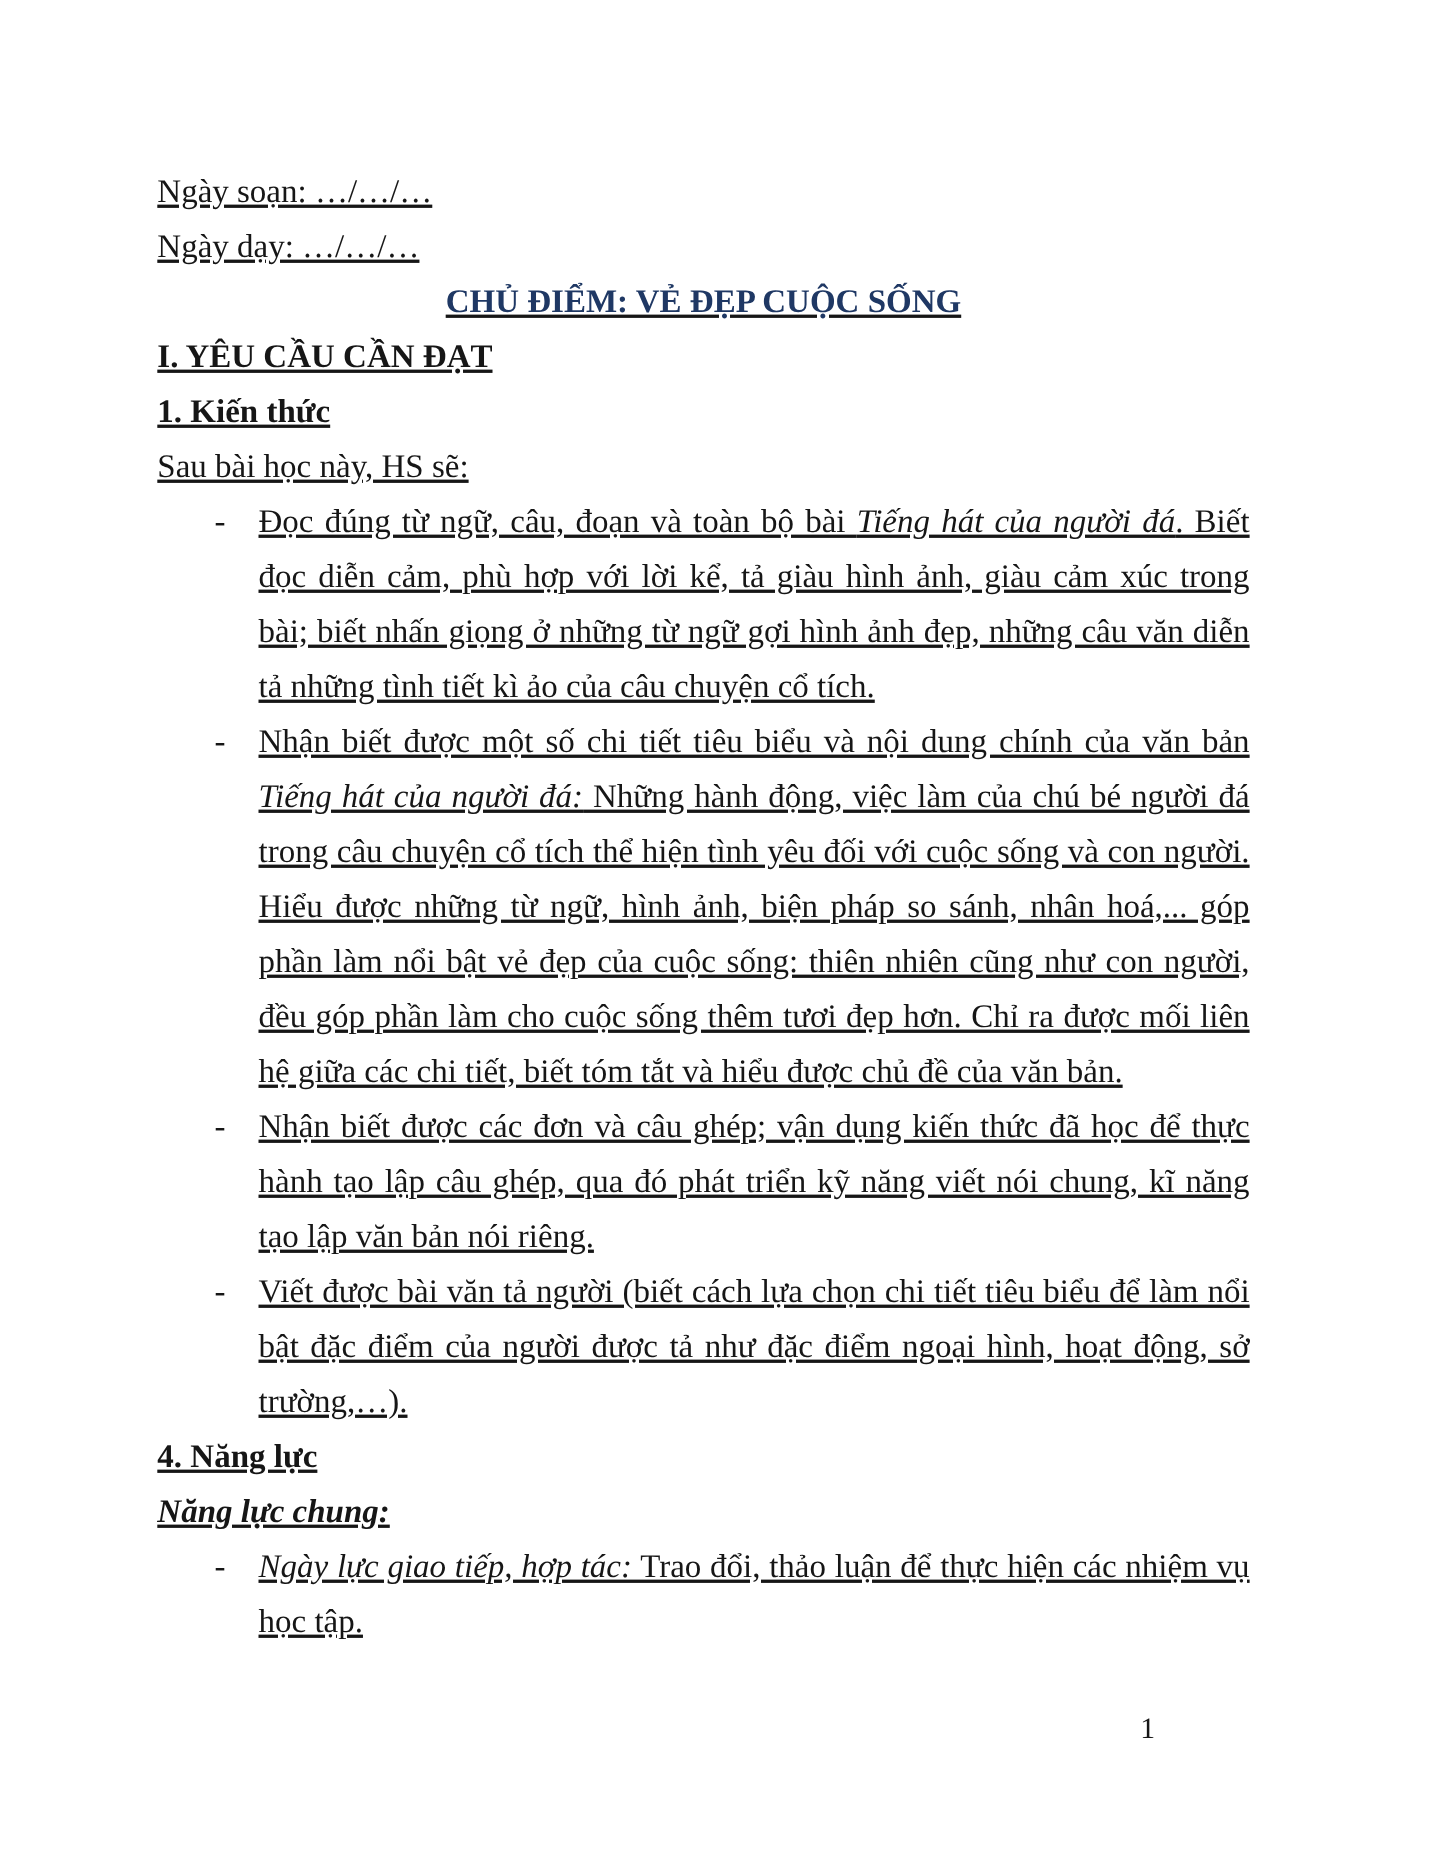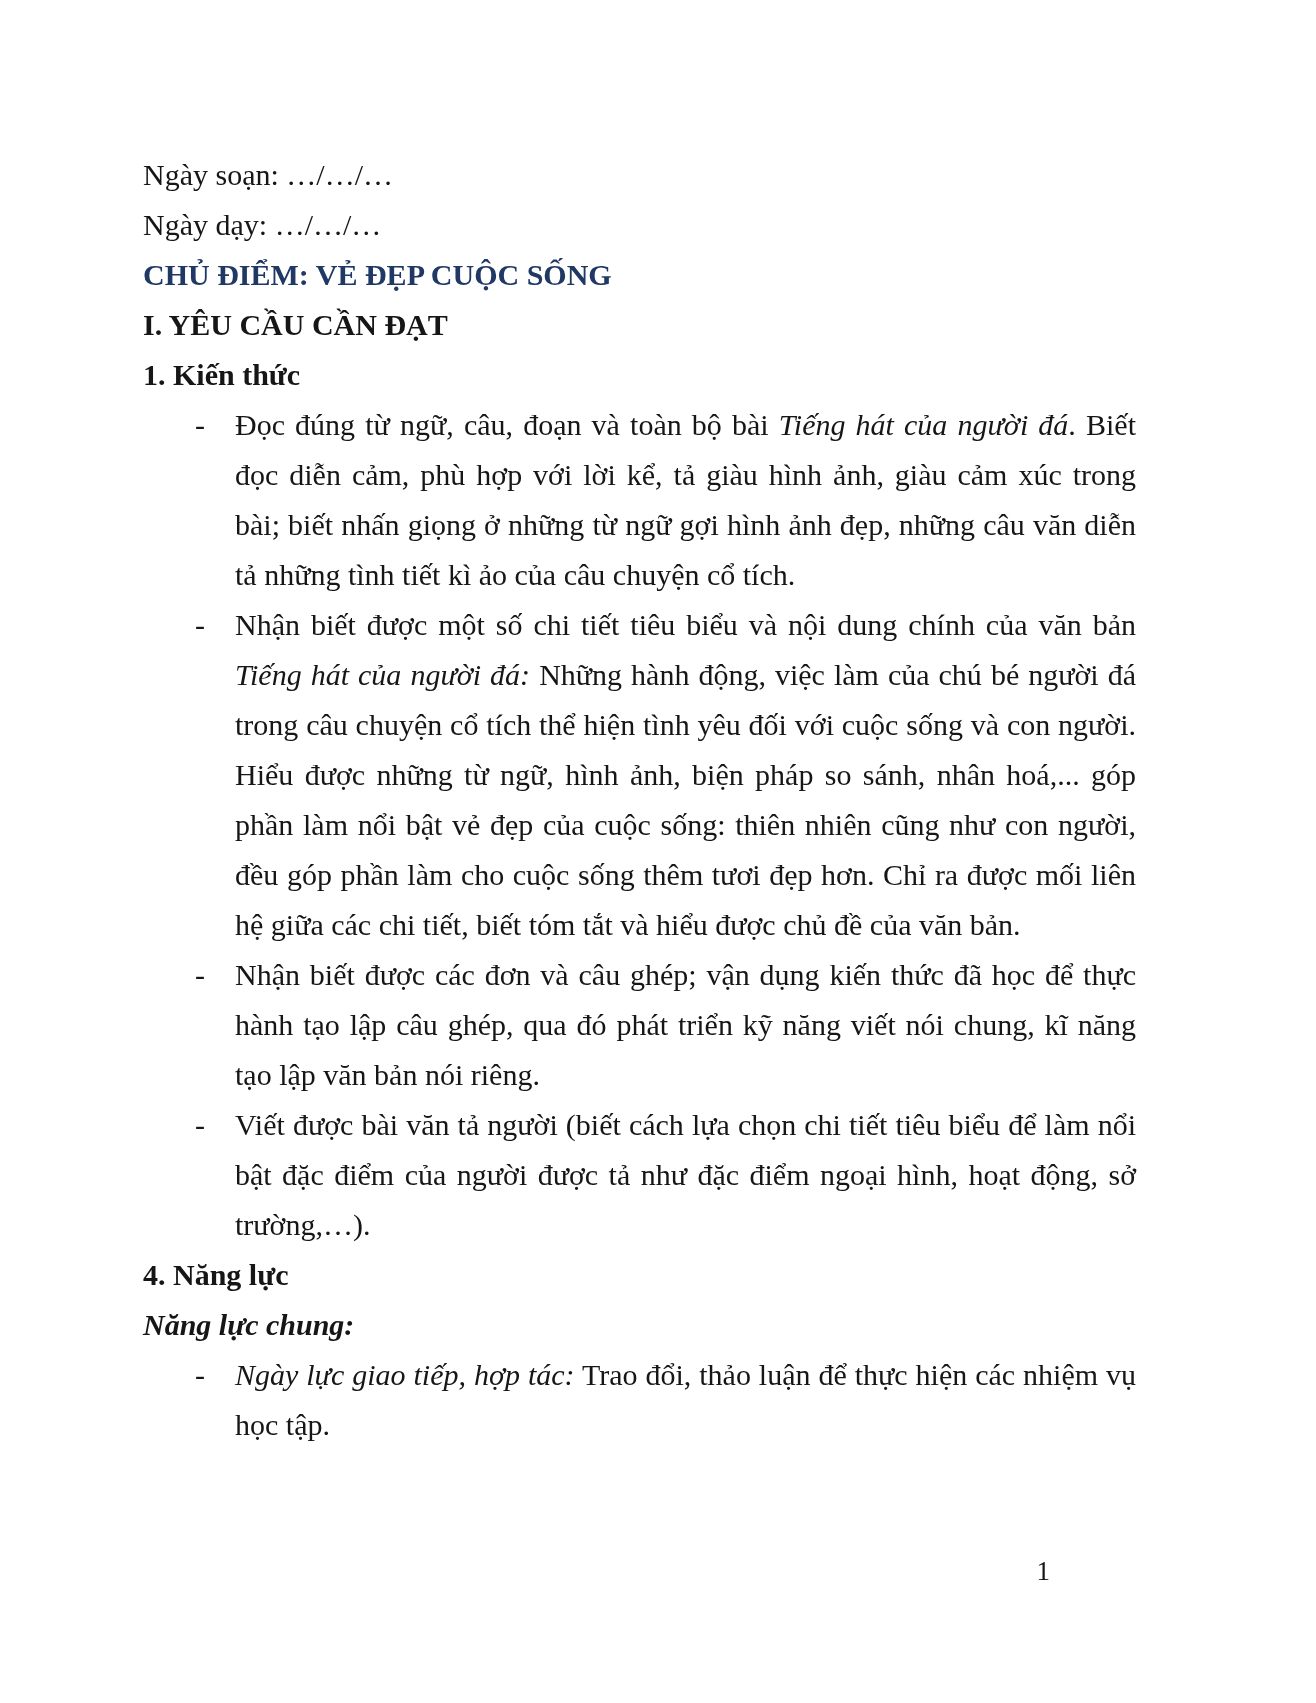--- a/index.html
+++ b/index.html
@@ -16,29 +16,30 @@
     line-height: 50px;
     color: #161616;
   }
   .page {
     position: relative;
     width: 1200px;
     height: 1703px;
     box-sizing: border-box;
     padding: 150px 64px 0 143px;
     background: #ffffff;
+    text-decoration: underline;
   }
   p, h1, h2, h3, h4, div {
     margin: 0;
     padding: 0;
     font-size: 30px;
     line-height: 50px;
     font-weight: normal;
   }
-  .center { }
+  .center { text-align: center; }
   .b  { font-weight: bold; }
   .it { font-style: italic; }
   .blue { color: var(--title-color, #1f3864); }
   .bullet {
     position: relative;
     padding-left: 92px;
     text-align: justify;
   }
   .bullet .marker {
     position: absolute;
@@ -60,20 +61,21 @@
 <div class="page">
 
   <p>Ngày soạn: …/…/…</p>
   <p>Ngày dạy: …/…/…</p>
 
   <h1 class="center b blue">CHỦ ĐIỂM: VẺ ĐẸP CUỘC SỐNG</h1>
 
   <h3 class="b">I. YÊU CẦU CẦN ĐẠT</h3>
 
   <h4 class="b">1. Kiến thức</h4>
+  <p>Sau bài học này, HS sẽ:</p>
 
   <div class="bullet">
     <span class="marker">-</span>
     <span class="runs"><span>Đọc đúng từ ngữ, câu, đoạn và toàn bộ bài </span><span class="it">Tiếng hát của người đá</span><span>. Biết đọc diễn cảm, phù hợp với lời kể, tả giàu hình ảnh, giàu cảm xúc trong bài; biết nhấn giọng ở những từ ngữ gợi hình ảnh đẹp, những câu văn diễn tả những tình tiết kì ảo của câu chuyện cổ tích.</span></span>
   </div>
 
   <div class="bullet">
     <span class="marker">-</span>
     <span class="runs"><span>Nhận biết được một số chi tiết tiêu biểu và nội dung chính của văn bản </span><span class="it">Tiếng hát của người đá:</span><span> Những hành động, việc làm của chú bé người đá trong câu chuyện cổ tích thể hiện tình yêu đối với cuộc sống và con người. Hiểu được những từ ngữ, hình ảnh, biện pháp so sánh, nhân hoá,... góp phần làm nổi bật vẻ đẹp của cuộc sống: thiên nhiên cũng như con người, đều góp phần làm cho cuộc sống thêm tươi đẹp hơn. Chỉ ra được mối liên hệ giữa các chi tiết, biết tóm tắt và hiểu được chủ đề của văn bản.</span></span>
   </div>

